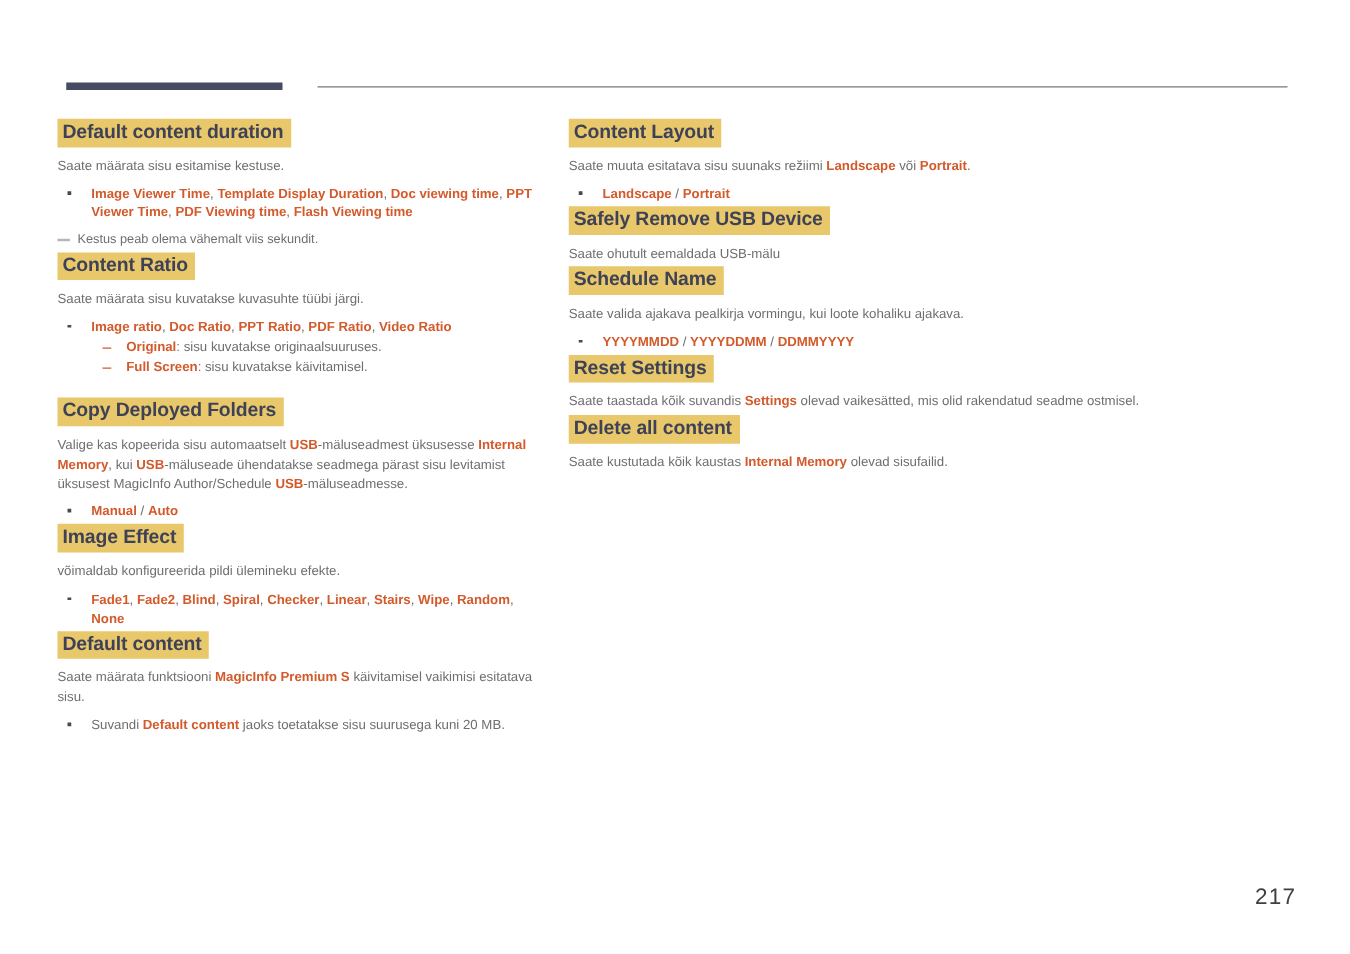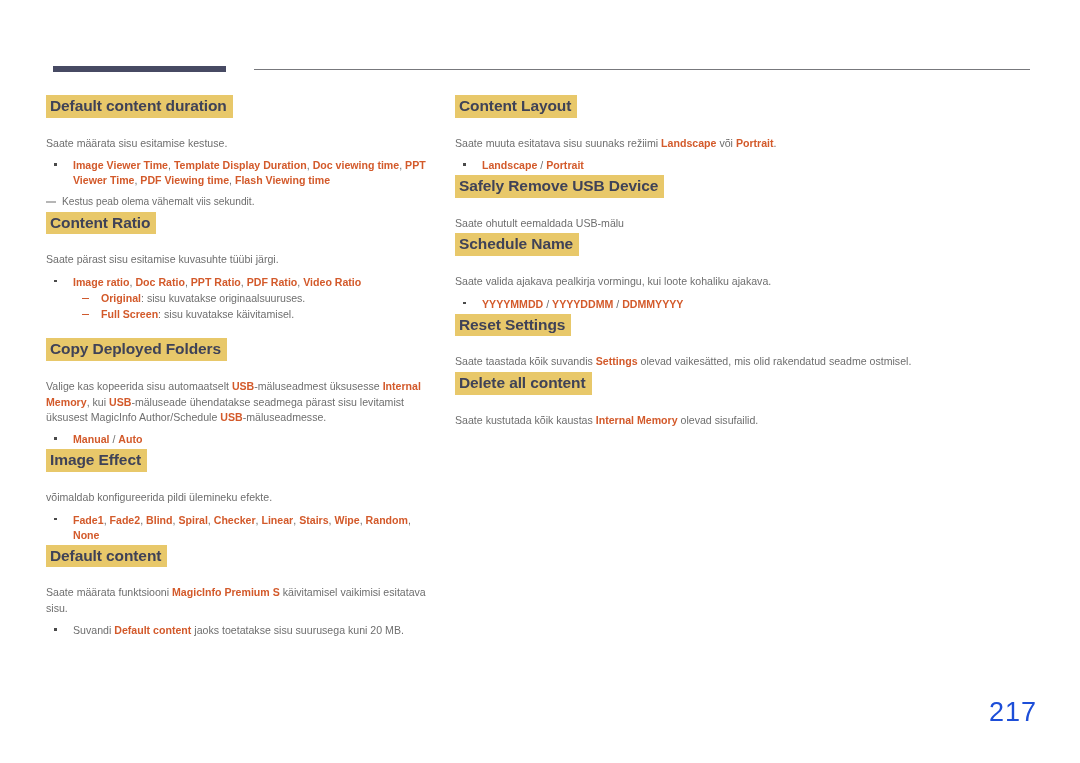--- a/index.html
+++ b/index.html
@@ -50,21 +50,21 @@
     padding: 2px 6px 3px 4px;
     background: #e8c86a;
     color: #3f4257;
     font-size: 15.5px;
     font-weight: bold;
     letter-spacing: -0.1px;
     line-height: 1.15;
   }
 
   p.body {
-    margin: 18px 0 0 0;
+    margin: 8px 0 0 0;
     color: #6e6e6e;
     font-size: 10.6px;
     line-height: 1.45;
   }
 
   
   ul.bullets {
     list-style: none;
     margin: 7px 0 0 0;
     padding: 0;
@@ -122,39 +122,39 @@
   .note .em { color: #cf5a2e; font-weight: bold; }
 
   
   .em  { color: #d35a2b; font-weight: bold; }
   .sep { color: #6e6e6e; font-weight: normal; }
 
   
   #page-number {
     position: absolute;
     right: 43px; bottom: 35px;
-    color: #1d4ed8;
-    font-size: 27px;
+    color: #404040;
+    font-size: 18px;
     letter-spacing: 1px;
     font-weight: normal;
   }
 </style>
 </head>
 <body>
 
 <div id="header-rule">
   <div class="bar-thick"></div>
   <div class="bar-thin"></div>
 </div>
 
 <div class="col" id="col-left">
     <div class="section"><h2 class="heading">Default content duration</h2><p class="body">Saate määrata sisu esitamise kestuse.</p><ul class="bullets">
         <li><span class="mk"></span><span><span class="em">Image Viewer Time</span><span class="sep">, </span><span class="em">Template Display Duration</span><span class="sep">, </span><span class="em">Doc viewing time</span><span class="sep">, </span><span class="em">PPT Viewer Time</span><span class="sep">, </span><span class="em">PDF Viewing time</span><span class="sep">, </span><span class="em">Flash Viewing time</span></span></li>
       </ul><div class="note"><span class="mk-note"></span><span><span class="sep">Kestus peab olema vähemalt viis sekundit.</span></span></div></div>
-    <div class="section"><h2 class="heading">Content Ratio</h2><p class="body">Saate pärast sisu esitamise kuvasuhte tüübi järgi.</p><ul class="bullets">
+    <div class="section"><h2 class="heading">Content Ratio</h2><p class="body">Saate määrata sisu kuvatakse kuvasuhte tüübi järgi.</p><ul class="bullets">
         <li><span class="mk"></span><span><span class="em">Image ratio</span><span class="sep">, </span><span class="em">Doc Ratio</span><span class="sep">, </span><span class="em">PPT Ratio</span><span class="sep">, </span><span class="em">PDF Ratio</span><span class="sep">, </span><span class="em">Video Ratio</span></span><ul class="subbullets">
             <li><span class="mk-dash"></span><span><span class="em">Original</span><span class="sep">: sisu kuvatakse originaalsuuruses.</span></span></li>
             <li><span class="mk-dash"></span><span><span class="em">Full Screen</span><span class="sep">: sisu kuvatakse käivitamisel.</span></span></li>
           </ul></li>
       </ul></div>
     <div class="section"><h2 class="heading">Copy Deployed Folders</h2><p class="body"><span class="sep">Valige kas kopeerida sisu automaatselt </span><span class="em">USB</span><span class="sep">-mäluseadmest üksusesse </span><span class="em">Internal Memory</span><span class="sep">, kui </span><span class="em">USB</span><span class="sep">-mäluseade ühendatakse seadmega pärast sisu levitamist üksusest MagicInfo Author/Schedule </span><span class="em">USB</span><span class="sep">-mäluseadmesse.</span></p><ul class="bullets">
         <li><span class="mk"></span><span><span class="em">Manual</span><span class="sep"> / </span><span class="em">Auto</span></span></li>
       </ul></div>
     <div class="section"><h2 class="heading">Image Effect</h2><p class="body">võimaldab konfigureerida pildi ülemineku efekte.</p><ul class="bullets">
         <li><span class="mk"></span><span><span class="em">Fade1</span><span class="sep">, </span><span class="em">Fade2</span><span class="sep">, </span><span class="em">Blind</span><span class="sep">, </span><span class="em">Spiral</span><span class="sep">, </span><span class="em">Checker</span><span class="sep">, </span><span class="em">Linear</span><span class="sep">, </span><span class="em">Stairs</span><span class="sep">, </span><span class="em">Wipe</span><span class="sep">, </span><span class="em">Random</span><span class="sep">, </span><span class="em">None</span></span></li>

